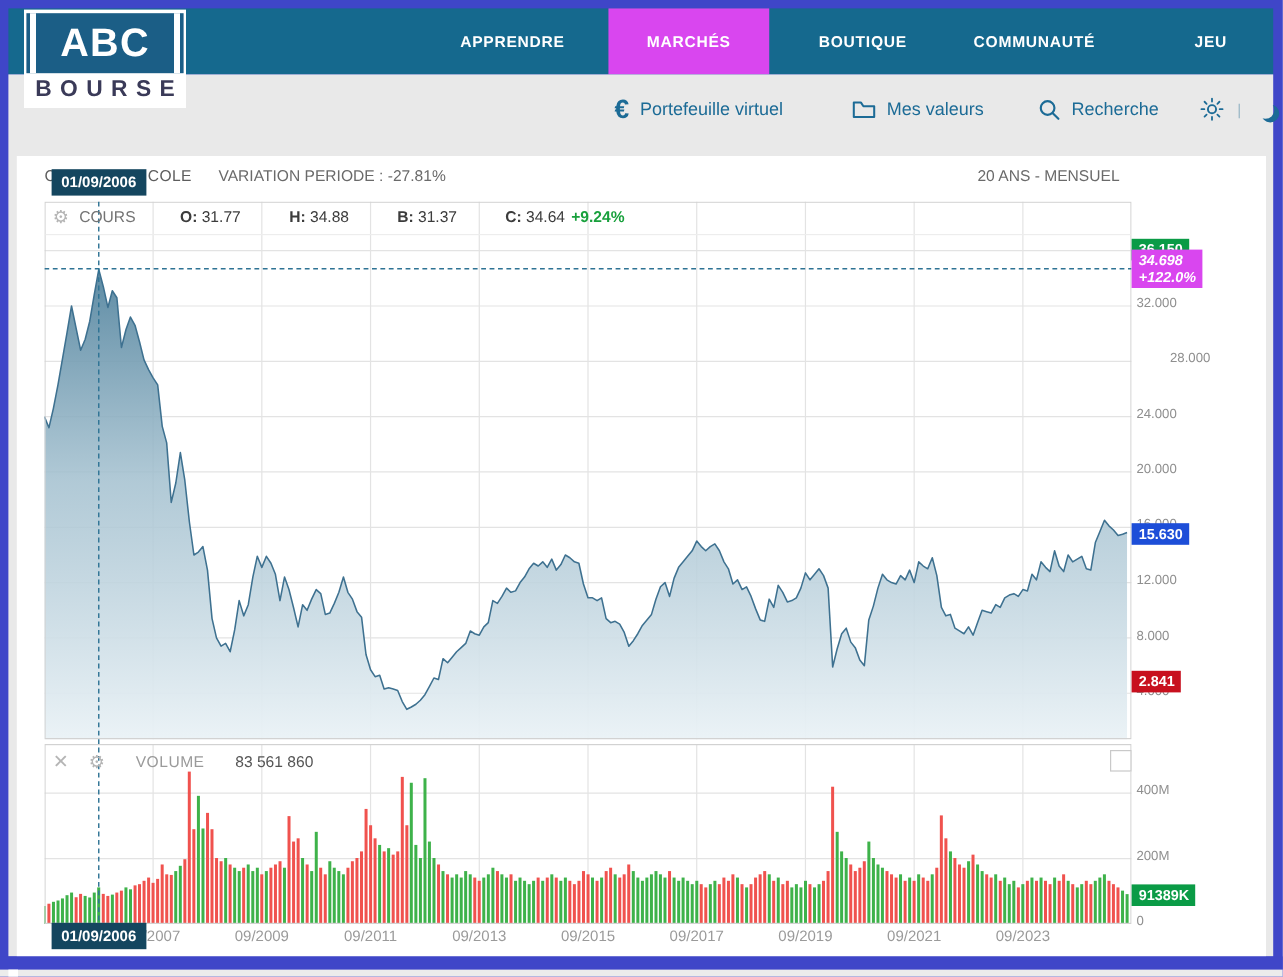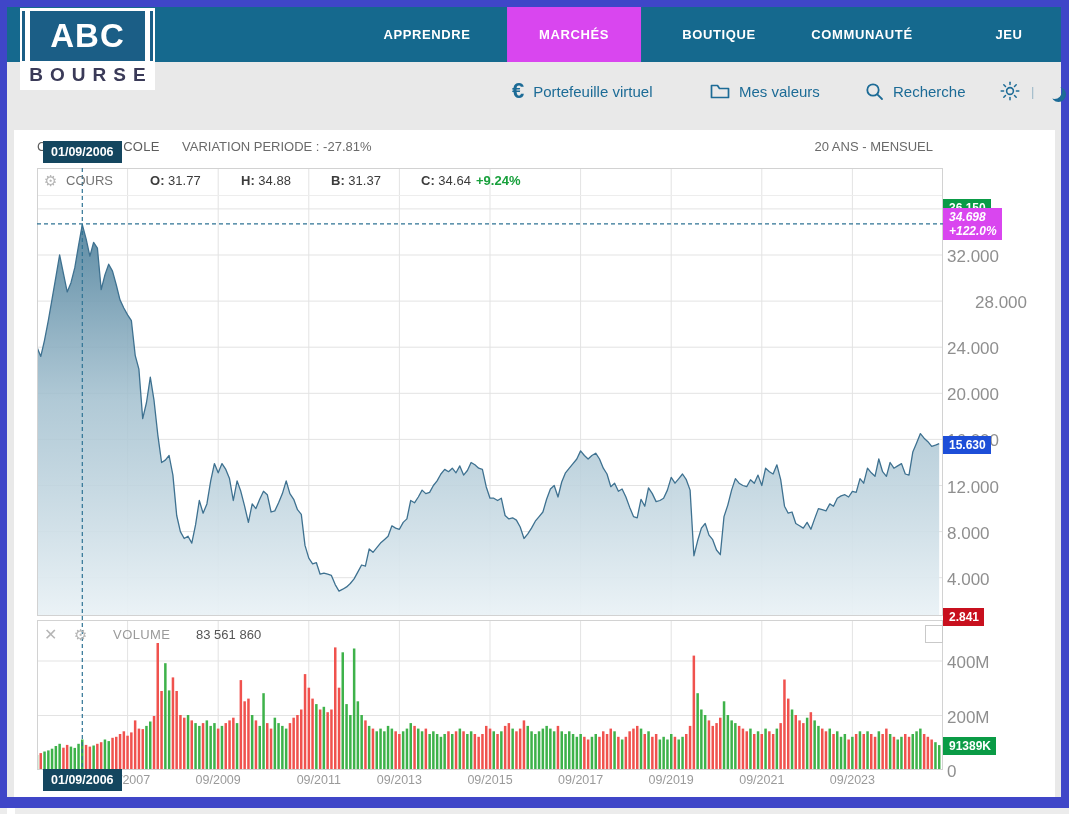--- a/index.html
+++ b/index.html
@@ -44,21 +44,21 @@
   .pct-up{color:#18a03c;font-weight:bold;}
   .vol-row{position:absolute;left:30px;top:495px;height:22px;z-index:2;font-size:13px;}
   .vol-row span{vertical-align:middle;}
   .vol-row .xclose{font-size:16px;margin-right:13px;}
   .vol-row .gear{margin-right:22px;}
   .lbl-volume{color:#9a9a9a;letter-spacing:.4px;}
   .vol-value{color:#555;margin-left:22px;}
   .chk{position:absolute;left:911px;top:495px;width:16px;height:16px;background:#fff;
        border:1px solid #c9c9c9;z-index:2;cursor:pointer;}
   
-  .ytick{position:absolute;left:933px;font-size:17px;color:#8f8f8f;z-index:2;white-space:nowrap;}
+  .ytick{position:absolute;left:933px;font-size:11px;color:#8f8f8f;z-index:2;white-space:nowrap;}
   .xtick{position:absolute;top:643px;font-size:12.5px;color:#9a9a9a;transform:translateX(-50%);z-index:2;}
   .badge{position:absolute;left:929px;color:#fff;font-size:12px;font-weight:bold;
          padding:2px 5px 2px 6px;z-index:3;white-space:nowrap;line-height:14px;}
   .tooltip{position:absolute;width:79px;height:22px;background:#14465f;color:#fff;z-index:4;
            font-size:12.5px;font-weight:bold;text-align:center;line-height:22px;}
   
   .bottom-bar{left:0;top:797px;width:1069px;height:11px;background:#3f46c8;}
   .bottom-strip{left:0;top:808px;width:1069px;height:6px;background:#ececec;}
   .bottom-sliver{left:7px;top:808px;width:8px;height:6px;background:#fff;}
 </style>
@@ -440,34 +440,34 @@
       <div class="ytick" style="top: 255.3px;">20.000</div>
       <div class="ytick" style="top: 301.4px;">16.000</div>
       <div class="ytick" style="top: 347.5px;">12.000</div>
       <div class="ytick" style="top: 393.6px;">8.000</div>
       <div class="ytick" style="top: 439.7px;">4.000</div>
       <div class="ytick" style="top: 523px;">400M</div>
       <div class="ytick" style="top: 577.5px;">200M</div>
       <div class="ytick" style="top: 632px;">0</div>
       <div class="xtick" style="left: 113.6px;">09/2007</div>
       <div class="xtick" style="left: 204.2px;">09/2009</div>
-      <div class="xtick" style="left: 294.8px; margin-left: 10px;">09/2011</div>
+      <div class="xtick" style="left: 294.8px;">09/2011</div>
       <div class="xtick" style="left: 385.4px;">09/2013</div>
       <div class="xtick" style="left: 476px;">09/2015</div>
       <div class="xtick" style="left: 566.6px;">09/2017</div>
       <div class="xtick" style="left: 657.2px;">09/2019</div>
       <div class="xtick" style="left: 747.8px;">09/2021</div>
       <div class="xtick" style="left: 838.4px;">09/2023</div>
       <div class="badge" style="top: 69.1713px; background: rgb(10, 155, 70);">36.150</div>
       <div class="badge" style="top: 77.9055px; background: #d946ef; z-index: 4; font-style: italic;">
         <div>34.698</div>
         <div>+122.0%</div>
       </div>
       <div class="badge" style="top: 305.664px; background: #1d4ed8;">15.630</div>
-      <div class="badge" style="top: 478px; background: rgb(200, 16, 30);">2.841</div>
+      <div class="badge" style="top: 429px; background: rgb(200, 16, 30);">2.841</div>
       <div class="badge" style="top: 607.096px; background: rgb(10, 155, 70);">91389K</div>
       <div class="tooltip" style="left: 28.8px; top: 11px;">01/09/2006</div>
       <div class="tooltip" style="left: 28.8px; top: 639px;">01/09/2006</div>
     </div>
 </div>
 
 <div class="abs bottom-bar"></div>
 <div class="abs bottom-strip"></div>
 <div class="abs bottom-sliver"></div>
 

